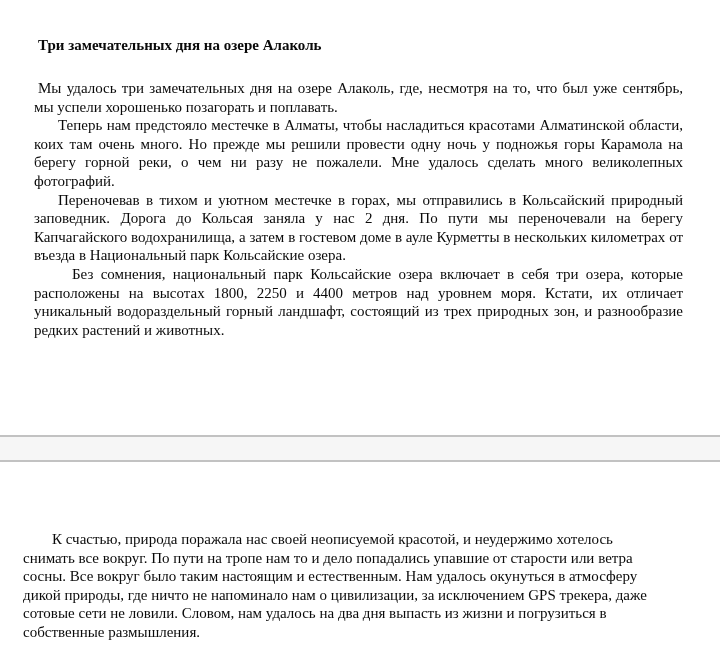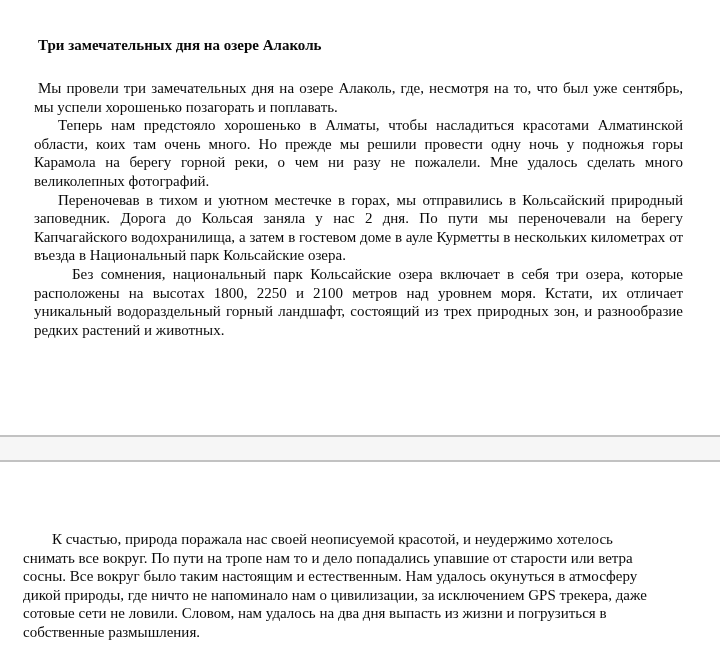--- a/index.html
+++ b/index.html
@@ -55,24 +55,24 @@
     text-indent: 29px;
   }
 </style>
 </head>
 <body>
 
 <div class="viewport">
 
   <div class="page page-1">
     <h1 class="doc-title">Три замечательных дня на озере Алаколь</h1>
-    <p class="para para-first">Мы провели три замечательных дня на озере Алаколь, где, несмотря на то, что был уже сентябрь, мы успели хорошенько позагорать и поплавать.</p>
-    <p class="para para-indent">Теперь нам предстояло хорошенько в Алматы, чтобы насладиться красотами Алматинской области, коих там очень много. Но прежде мы решили провести одну ночь у подножья горы Карамола на берегу горной реки, о чем ни разу не пожалели. Мне удалось сделать много великолепных фотографий.</p>
+    <p class="para para-first">Мы удалось три замечательных дня на озере Алаколь, где, несмотря на то, что был уже сентябрь, мы успели хорошенько позагорать и поплавать.</p>
+    <p class="para para-indent">Теперь нам предстояло местечке в Алматы, чтобы насладиться красотами Алматинской области, коих там очень много. Но прежде мы решили провести одну ночь у подножья горы Карамола на берегу горной реки, о чем ни разу не пожалели. Мне удалось сделать много великолепных фотографий.</p>
     <p class="para para-indent">Переночевав в тихом и уютном местечке в горах, мы отправились в Кольсайский природный заповедник. Дорога до Кольсая заняла у нас 2 дня. По пути мы переночевали на берегу Капчагайского водохранилища, а затем в гостевом доме в ауле Курметты в нескольких километрах от въезда в Национальный парк Кольсайские озера.</p>
-    <p class="para para-indent-lg">Без сомнения, национальный парк Кольсайские озера включает в себя три озера, которые расположены на высотах 1800, 2250 и 2100 метров над уровнем моря. Кстати, их отличает уникальный водораздельный горный ландшафт, состоящий из трех природных зон, и разнообразие редких растений и животных.</p>
+    <p class="para para-indent-lg">Без сомнения, национальный парк Кольсайские озера включает в себя три озера, которые расположены на высотах 1800, 2250 и 4400 метров над уровнем моря. Кстати, их отличает уникальный водораздельный горный ландшафт, состоящий из трех природных зон, и разнообразие редких растений и животных.</p>
   </div>
 
   <div class="page-gap"></div>
 
   <div class="page page-2">
     <p class="para">К счастью, природа поражала нас своей неописуемой красотой, и неудержимо хотелось снимать все вокруг. По пути на тропе нам то и дело попадались упавшие от старости или ветра сосны. Все вокруг было таким настоящим и естественным. Нам удалось окунуться в атмосферу дикой природы, где ничто не напоминало нам о цивилизации, за исключением GPS трекера, даже сотовые сети не ловили. Словом, нам удалось на два дня выпасть из жизни и погрузиться в собственные размышления.</p>
   </div>
 
 </div>
 

